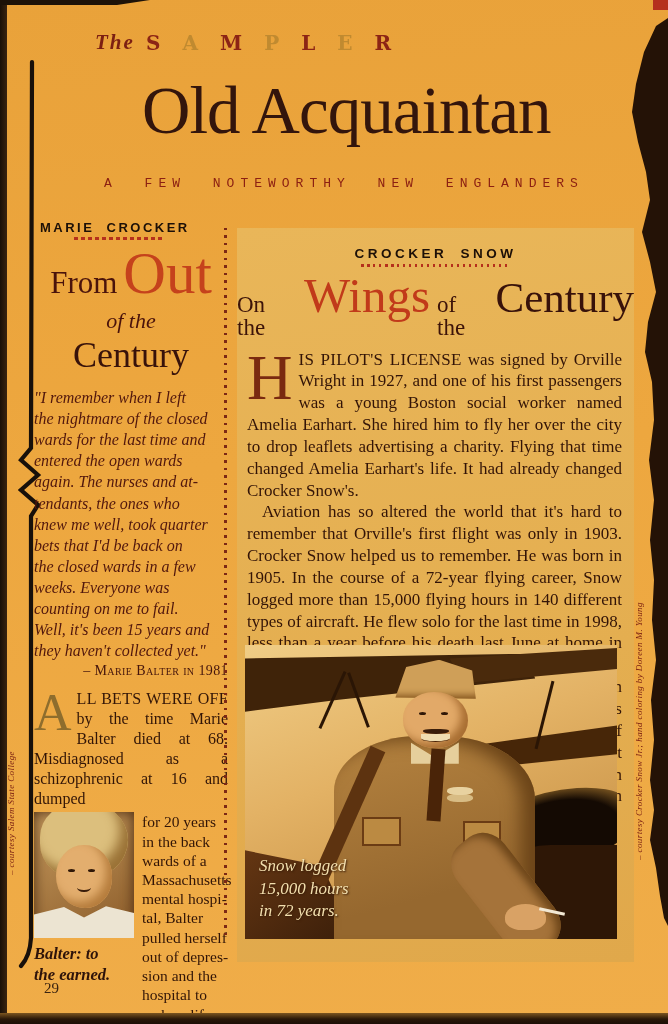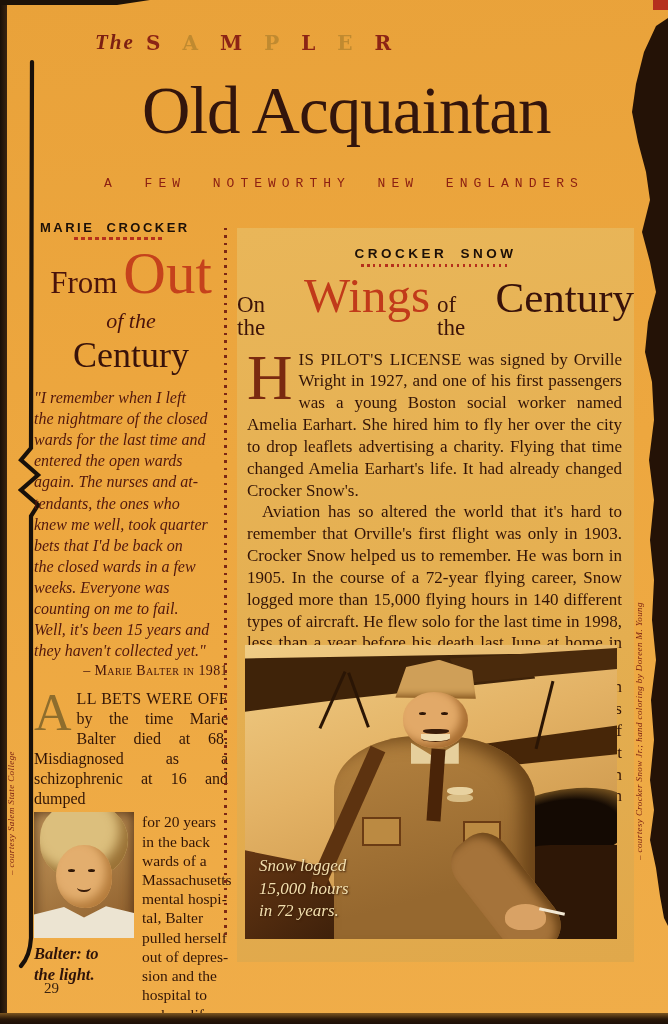--- a/index.html
+++ b/index.html
@@ -208,21 +208,21 @@
         <div class="balter-photo">
           <div class="bp-hair"></div>
           <div class="bp-face">
             <div class="bp-eye" style="left:22%;top:38%;"></div>
             <div class="bp-eye" style="left:58%;top:38%;"></div>
             <div class="bp-smile"></div>
           </div>
           <div class="bp-blouse"></div>
         </div>
         <div class="b-caption">Balter: to
-the light.</div>
+the earned.</div>
       </div>
       <div class="b-wrap">for 20 years
 in the back
 wards of a
 Massachusetts
 mental hospi-
 tal, Balter
 pulled herself
 out of depres-
 sion and the

